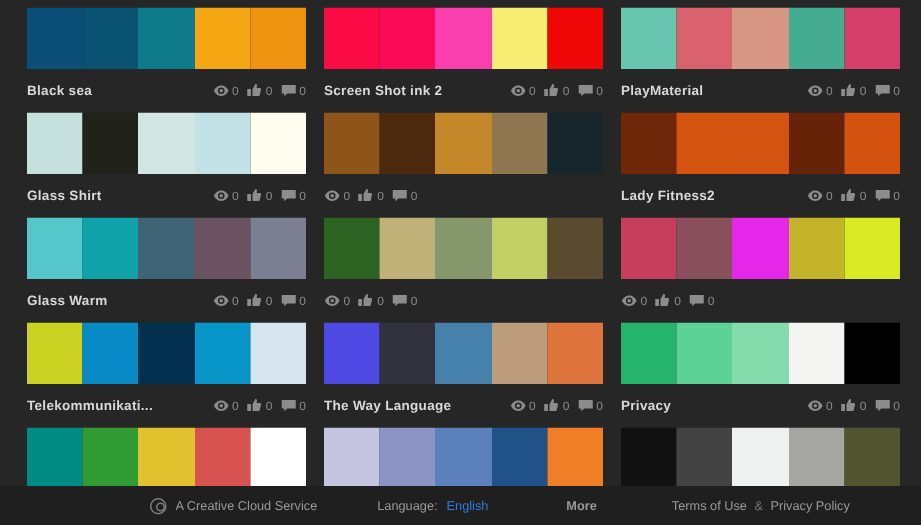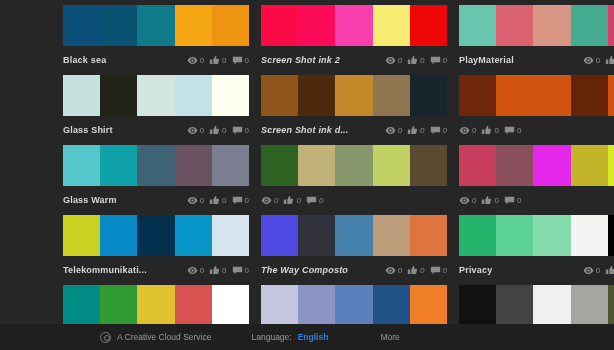--- a/index.html
+++ b/index.html
@@ -17,28 +17,27 @@
     position: relative;
   }
   .grid {
     position: absolute;
     top: 0; left: 0;
     width: 614px;
   }
   .row {
     display: flex;
     height: 70px;
-    padding-left: 45px;
   }
   .card {
     width: 186px;
     margin-left: 18px;
     position: relative;
   }
-  .card.c2 { margin-left: 12px; font-style: italic; }
+  .card.c2 { margin-left: 12px; }
   .card.c3 { margin-left: 12px; }
   .swatch-strip {
     display: flex;
     height: 41px;
     margin-top: 5px;
     width: 186px;
     overflow: hidden;
   }
   .swatch {
     flex: 1 1 0;
@@ -108,22 +107,22 @@
   }
   .cc-badge::after {
     content: "";
     position: absolute;
     left: 2.5px; top: 2.5px;
     width: 4px; height: 4px;
     border-radius: 50%;
     border: 1px solid #7d7d7d;
   }
   .f-lang { margin-left: 40px; display: flex; align-items: center; gap: 6px; }
-  .lang-val { color: #2b7fdd; font-weight: bold; }
-  .f-more { margin-left: 52px; }
+  .lang-val { color: #2b7fdd; font-weight: normal; }
+  .f-more { margin-left: 52px; font-weight: bold; }
   .f-legal { margin-left: 50px; display: flex; align-items: center; gap: 5px; }
   .f-legal .amp { color: #777; }
 </style>
 </head>
 <body>
 
 <div id="app">
 
   <div class="grid" id="grid">
       <div class="row">
@@ -291,21 +290,20 @@
         </div>
         <div class="card c2">
           <div class="swatch-strip">
             <div class="swatch" title="#8e5519" style="background: rgb(142, 85, 25);"></div>
             <div class="swatch" title="#4d2a0e" style="background: rgb(77, 42, 14);"></div>
             <div class="swatch" title="#c4872a" style="background: rgb(196, 135, 42);"></div>
             <div class="swatch" title="#8f7651" style="background: rgb(143, 118, 81);"></div>
             <div class="swatch" title="#17262a" style="background: rgb(23, 38, 42);"></div>
           </div>
           <div class="meta">
-            <div class="palette-name">Screen Shot ink d...</div>
             <div class="stats">
               <div class="stat">
                 <span class="ico">
                   <svg viewBox="0 0 16 16" width="11" height="11">
                     <path d="M8 3C4.5 3 1.8 5.6 1 8c.8 2.4 3.5 5 7 5s6.2-2.6 7-5c-.8-2.4-3.5-5-7-5zm0 8.2A3.2 3.2 0 1 1 8 4.8a3.2 3.2 0 0 1 0 6.4z" fill="#8c8c8c"></path>
                     <circle cx="8" cy="8" r="1.7" fill="#8c8c8c"></circle>
                   </svg>
                 </span>
                 <span class="num">0</span>
               </div>
@@ -331,20 +329,21 @@
         </div>
         <div class="card c3">
           <div class="swatch-strip">
             <div class="swatch" title="#6e2709" style="background: rgb(110, 39, 9);"></div>
             <div class="swatch" title="#d3540f" style="background: rgb(211, 84, 15);"></div>
             <div class="swatch" title="#d35310" style="background: rgb(211, 83, 16);"></div>
             <div class="swatch" title="#652308" style="background: rgb(101, 35, 8);"></div>
             <div class="swatch" title="#d4520f" style="background: rgb(212, 82, 15);"></div>
           </div>
           <div class="meta">
+            <div class="palette-name">Lady Fitness2</div>
             <div class="stats">
               <div class="stat">
                 <span class="ico">
                   <svg viewBox="0 0 16 16" width="11" height="11">
                     <path d="M8 3C4.5 3 1.8 5.6 1 8c.8 2.4 3.5 5 7 5s6.2-2.6 7-5c-.8-2.4-3.5-5-7-5zm0 8.2A3.2 3.2 0 1 1 8 4.8a3.2 3.2 0 0 1 0 6.4z" fill="#8c8c8c"></path>
                     <circle cx="8" cy="8" r="1.7" fill="#8c8c8c"></circle>
                   </svg>
                 </span>
                 <span class="num">0</span>
               </div>
@@ -532,21 +531,21 @@
         </div>
         <div class="card c2">
           <div class="swatch-strip">
             <div class="swatch" title="#4d49e2" style="background: rgb(77, 73, 226);"></div>
             <div class="swatch" title="#31323d" style="background: rgb(49, 50, 61);"></div>
             <div class="swatch" title="#4681ab" style="background: rgb(70, 129, 171);"></div>
             <div class="swatch" title="#bd9c7c" style="background: rgb(189, 156, 124);"></div>
             <div class="swatch" title="#e0743f" style="background: rgb(224, 116, 63);"></div>
           </div>
           <div class="meta">
-            <div class="palette-name">The Way Composto</div>
+            <div class="palette-name">The Way Language</div>
             <div class="stats">
               <div class="stat">
                 <span class="ico">
                   <svg viewBox="0 0 16 16" width="11" height="11">
                     <path d="M8 3C4.5 3 1.8 5.6 1 8c.8 2.4 3.5 5 7 5s6.2-2.6 7-5c-.8-2.4-3.5-5-7-5zm0 8.2A3.2 3.2 0 1 1 8 4.8a3.2 3.2 0 0 1 0 6.4z" fill="#8c8c8c"></path>
                     <circle cx="8" cy="8" r="1.7" fill="#8c8c8c"></circle>
                   </svg>
                 </span>
                 <span class="num">0</span>
               </div>
@@ -647,15 +646,20 @@
       <span class="cc-badge"></span>
       <span>A Creative Cloud Service</span>
     </div>
     <div class="seg f-lang">
       <span>Language:</span>
       <span class="lang-val">English</span>
     </div>
     <div class="seg f-more">
       <span>More</span>
     </div>
+    <div class="seg f-legal">
+      <span>Terms of Use</span>
+      <span class="amp">&amp;</span>
+      <span>Privacy Policy</span>
+    </div>
   </div>
 
 </div>
 
 </body></html>

